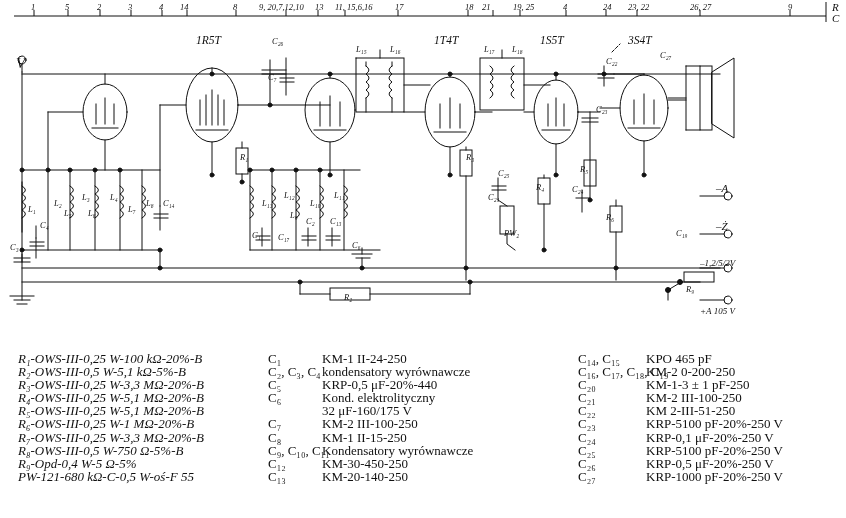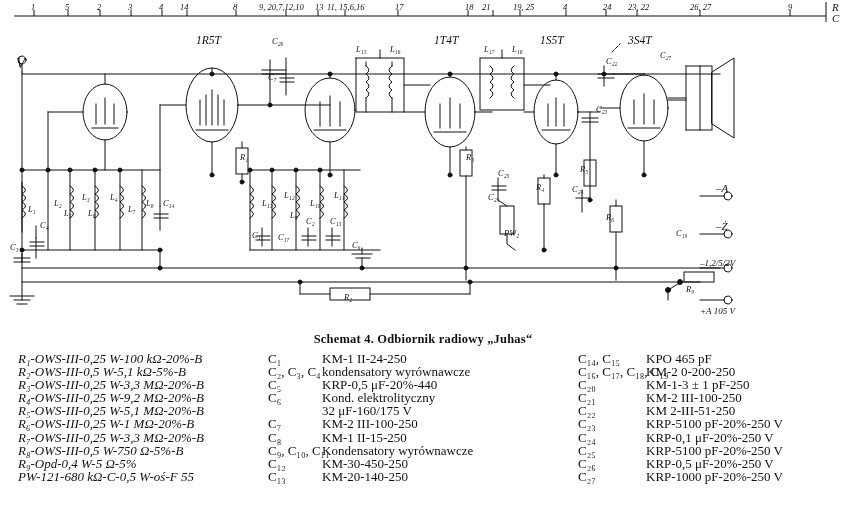--- a/index.html
+++ b/index.html
@@ -51,21 +51,21 @@
     </svg>
     <span class="rnum" style="left:31px;top:2px;">1</span>
     <span class="rnum" style="left:65px;top:2px;">5</span>
     <span class="rnum" style="left:97px;top:2px;">2</span>
     <span class="rnum" style="left:128px;top:2px;">3</span>
     <span class="rnum" style="left:159px;top:2px;">4</span>
     <span class="rnum" style="left:180px;top:2px;">14</span>
     <span class="rnum" style="left:233px;top:2px;">8</span>
     <span class="rnum" style="left:259px;top:2px;">9, 20,7,12,10</span>
     <span class="rnum" style="left:315px;top:2px;">13</span>
-    <span class="rnum" style="left:327px;top:2px;">11, 15,6,16</span>
+    <span class="rnum" style="left:335px;top:2px;">11, 15,6,16</span>
     <span class="rnum" style="left:395px;top:2px;">17</span>
     <span class="rnum" style="left:465px;top:2px;">18</span>
     <span class="rnum" style="left:482px;top:2px;font-style:italic;">21</span>
     <span class="rnum" style="left:513px;top:2px;">19, 25</span>
     <span class="rnum" style="left:563px;top:2px;">4</span>
     <span class="rnum" style="left:603px;top:2px;text-align:right;">24</span>
     <span class="rnum" style="left:628px;top:2px;">23, 22</span>
     <span class="rnum" style="left:690px;top:2px;">26, 27</span>
     <span class="rnum" style="left:788px;top:2px;">9</span>
     <span class="rnum" style="left:832px;top:1px;font-size:11px;">R</span>
@@ -379,29 +379,28 @@
       <text x="580" y="172">R₅</text>
       <text x="606" y="220">R₆</text>
       <text x="606" y="64">C₂₂</text>
       <text x="660" y="58">C₂₇</text>
       <text x="676" y="236">C₁₉</text>
       <text x="686" y="292">R₉</text>
       <text x="344" y="300">R₂</text>
     </g>
   </svg>
 
-  <div class="cap">Schemat 4. Odbiornik radiowy „Juhas“</div>
 
   <div class="legend">
 
     <div class="lcol c1">
       <div>R₁-OWS-III-0,25 W-100 kΩ-20%-B</div>
       <div>R₂-OWS-III-0,5 W-5,1 kΩ-5%-B</div>
       <div>R₃-OWS-III-0,25 W-3,3 MΩ-20%-B</div>
-      <div>R₄-OWS-III-0,25 W-9,2 MΩ-20%-B</div>
+      <div>R₄-OWS-III-0,25 W-5,1 MΩ-20%-B</div>
       <div>R₅-OWS-III-0,25 W-5,1 MΩ-20%-B</div>
       <div>R₆-OWS-III-0,25 W-1 MΩ-20%-B</div>
       <div>R₇-OWS-III-0,25 W-3,3 MΩ-20%-B</div>
       <div>R₈-OWS-III-0,5 W-750 Ω-5%-B</div>
       <div>R₉-Opd-0,4 W-5 Ω-5%</div>
       <div>PW-121-680 kΩ-C-0,5 W-oś-F 55</div>
     </div>
 
     <div class="lcol c2">
       <div>C₁</div>

